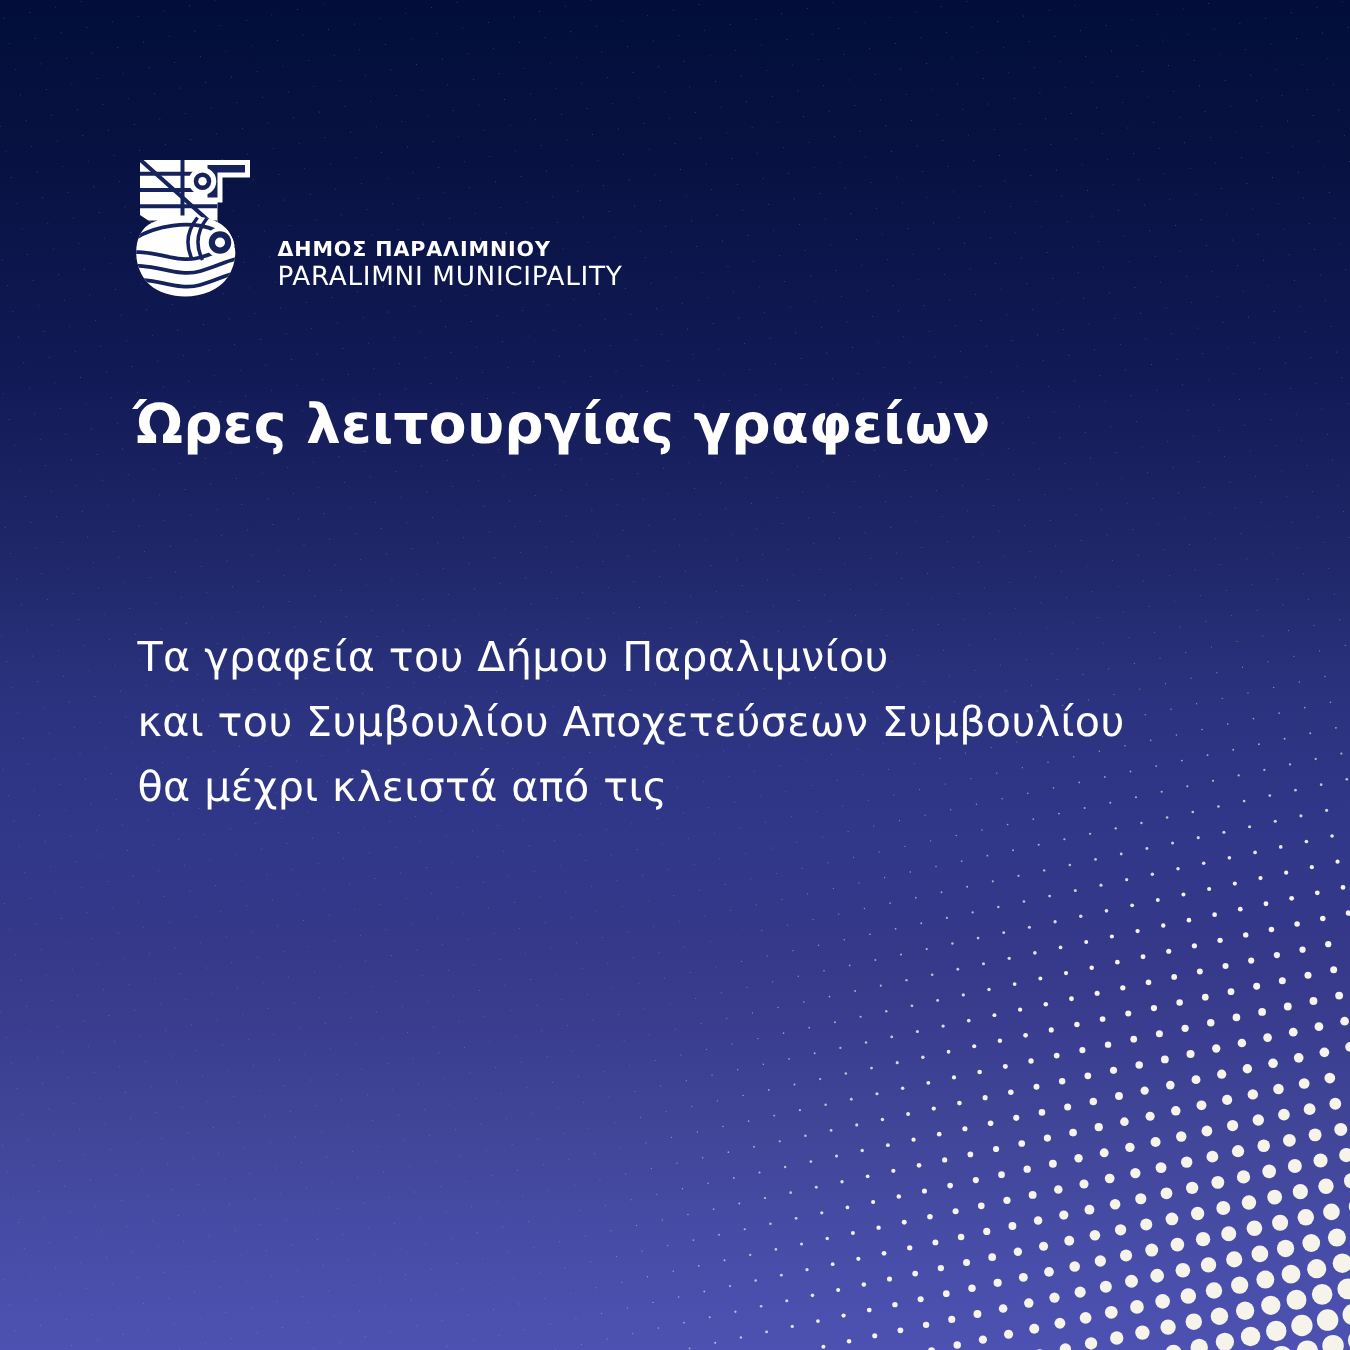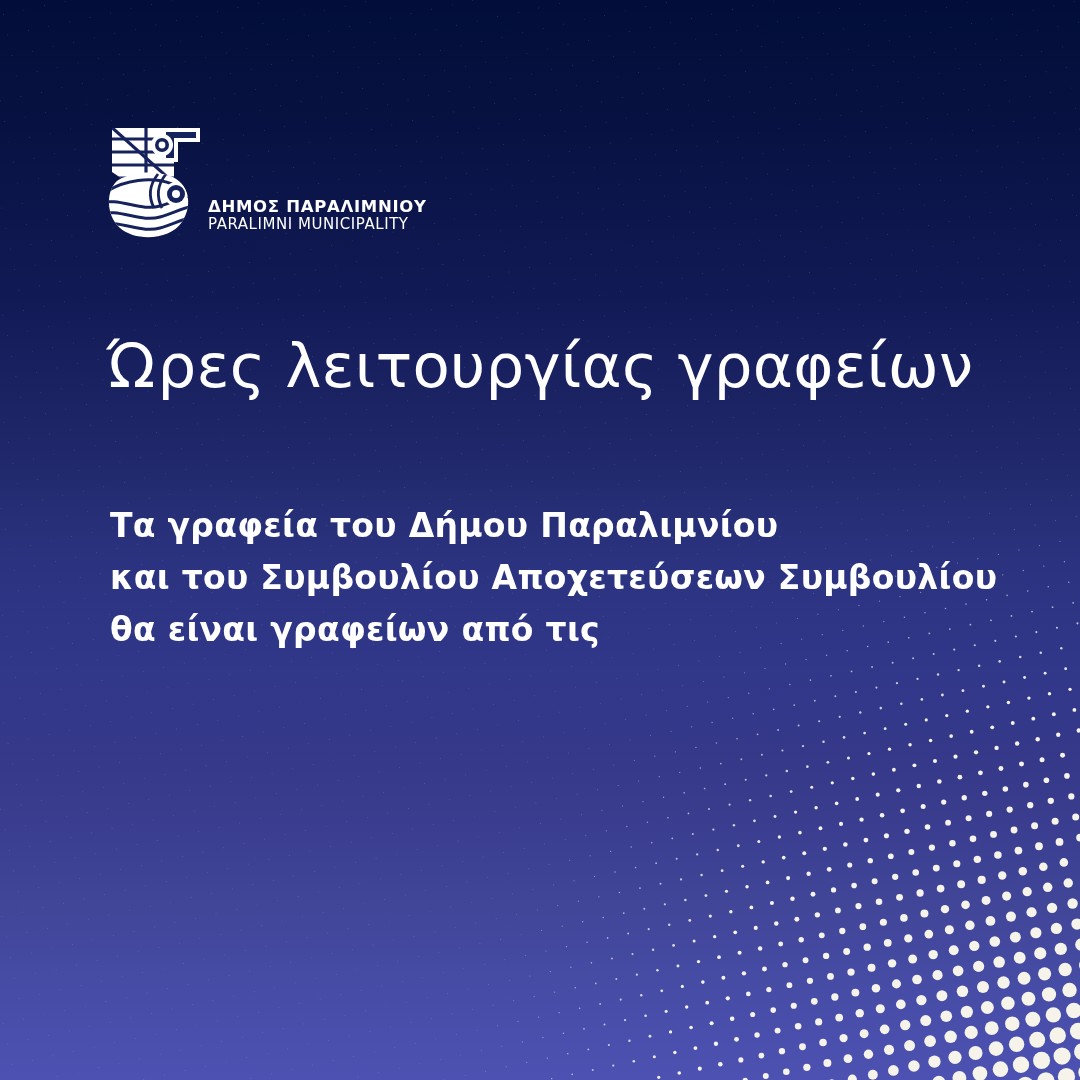--- a/index.html
+++ b/index.html
@@ -47,63 +47,64 @@
   }
 
   .logo-mark {
     width: 108px;
     height: 120px;
     flex: none;
     display: block;
   }
 
   .logo-words {
+    margin-left: 14px;
     margin-bottom: 8px;
     line-height: 1.18;
     color: #ffffff;
     white-space: nowrap;
   }
 
   .logo-words .line-gr {
     font-size: 16.5px;
     font-weight: 700;
     letter-spacing: 0.7px;
     display: block;
   }
 
   .logo-words .line-en {
-    font-size: 15px;
+    font-size: 21px;
     font-weight: 400;
     letter-spacing: 0.55px;
     display: block;
   }
 
   
   .headline {
     position: absolute;
     left: 107px;
-    top: 334px;
+    top: 317px;
     margin: 0;
     color: #ffffff;
-    font-size: 61px;
-    font-weight: 400;
+    font-size: 44px;
+    font-weight: 700;
     letter-spacing: 0.2px;
     line-height: 1.05;
     white-space: nowrap;
   }
 
   
   .body-copy {
     position: absolute;
     left: 110px;
     top: 500px;
     margin: 0;
     color: #ffffff;
     font-size: 33px;
-    font-weight: 700;
+    font-weight: 400;
     line-height: 52px;
     letter-spacing: 0.3px;
   }
 
   .body-copy .copy-line {
     display: block;
     white-space: nowrap;
   }
 </style>
 </head>
@@ -3021,16 +3022,16 @@
       <span class="line-gr">ΔΗΜΟΣ ΠΑΡΑΛΙΜΝΙΟΥ</span>
       <span class="line-en">PARALIMNI MUNICIPALITY</span>
     </div>
   </div>
 
   <h1 class="headline">Ώρες λειτουργίας γραφείων</h1>
 
   <p class="body-copy">
     <span class="copy-line">Τα γραφεία του Δήμου Παραλιμνίου</span>
     <span class="copy-line">και του Συμβουλίου Αποχετεύσεων Συμβουλίου</span>
-    <span class="copy-line">θα είναι γραφείων από τις</span>
+    <span class="copy-line">θα μέχρι κλειστά από τις</span>
   </p>
 
 </div>
 
 </body></html>

